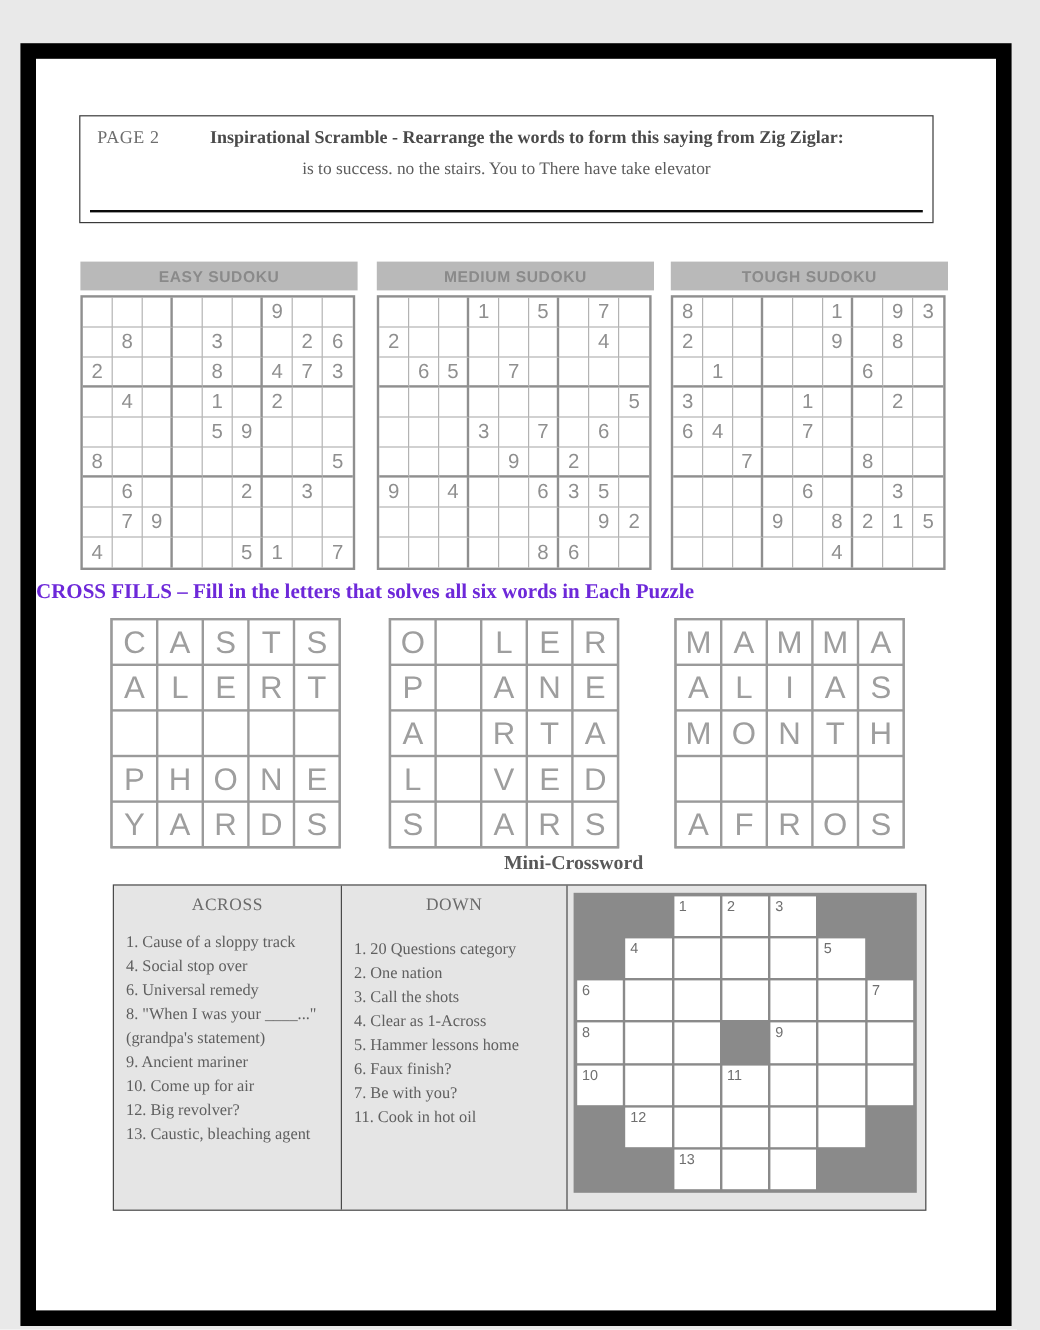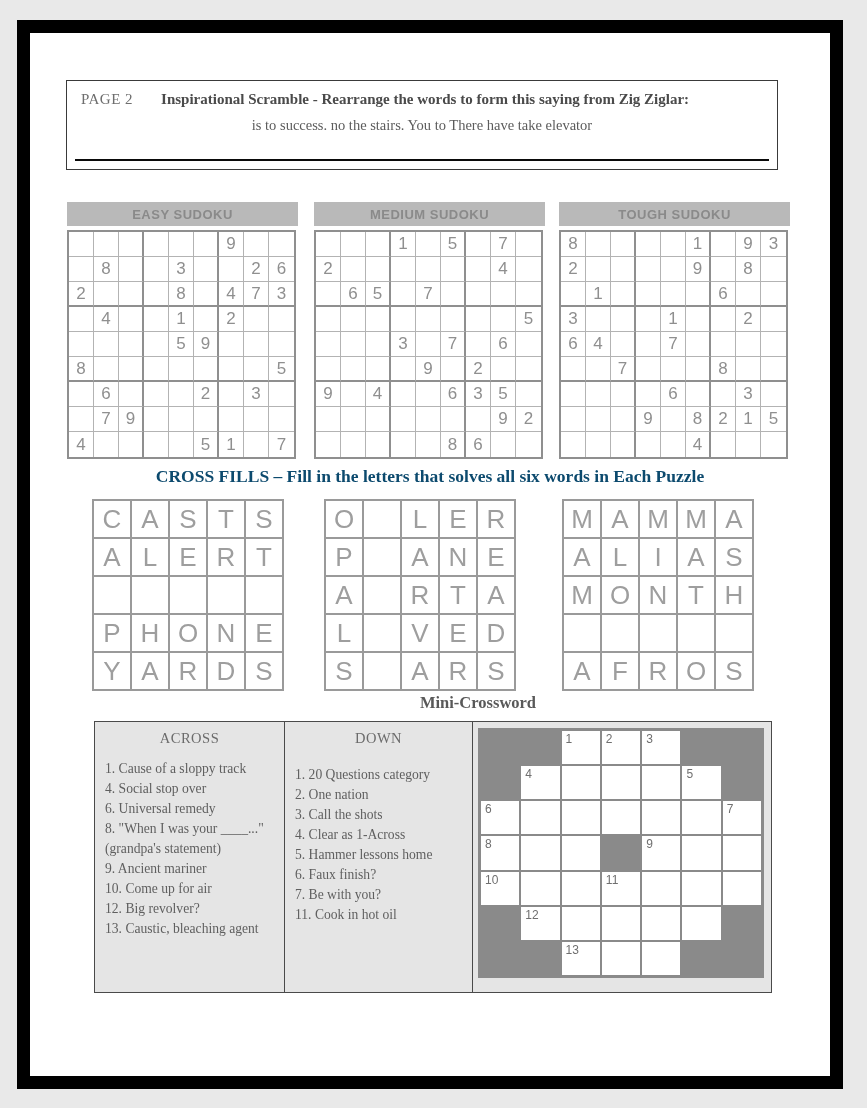--- a/index.html
+++ b/index.html
@@ -3,33 +3,33 @@
 <meta charset="utf-8">
 <style>
   html,body{margin:0;padding:0;}
   body{
     width:867px;height:1108px;position:relative;
     background:#e9e9e9;
     font-family:"Liberation Serif",serif;
     overflow:hidden;
   }
   .frame{
-    position:absolute;left:17px;top:20px;width:826px;height:1069px;
+    position:absolute;left:17px;top:36px;width:826px;height:1069px;
     background:#fff;border:13px solid #000;box-sizing:border-box;
   }
   .inner{position:absolute;left:0;top:0;width:800px;height:1043px;}
 
   
   .hdrbox{
     position:absolute;left:36px;top:47px;width:712px;height:90px;
     border:1px solid #3a3a3a;box-sizing:border-box;background:#fff;
   }
   .hdr-line1{display:flex;align-items:baseline;margin:10px 0 0 14px;}
   .pagelabel{font-size:15px;color:#6e6e6e;letter-spacing:.5px;}
-  .hdrtitle{font-size:15px;font-weight:bold;color:#4a4a4a;margin-left:28px;}
+  .hdrtitle{font-size:15px;font-weight:bold;color:#4a4a4a;margin-left:42px;}
   .scramble{margin-top:9px;text-align:center;font-size:14.5px;color:#5c5c5c;}
   .hdr-rule{position:absolute;left:8px;right:8px;bottom:8px;height:2px;background:#0a0a0a;}
 
   
   .band{
     position:absolute;top:169px;width:231px;height:24px;background:#b9b9b9;
     display:flex;align-items:center;justify-content:center;
     font-family:"Liberation Sans",sans-serif;font-weight:bold;font-size:13px;
     color:#8a8a8a;letter-spacing:.5px;
   }
@@ -45,22 +45,22 @@
     display:flex;align-items:center;justify-content:center;box-sizing:border-box;
     font-family:"Liberation Sans",sans-serif;font-size:17px;color:#8f8f8f;
   }
   .scell.br{border-right:2px solid #8f8f8f}
   .scell.bb{border-bottom:2px solid #8f8f8f}
   .scell.nr{border-right:none}
   .scell.nb{border-bottom:none}
 
   
   .cfheading{
-    position:absolute;top:433px;left:0;width:100%;text-align:center;
-    font-weight:bold;font-size:17.5px;color:#0c4a6e;
+    position:absolute;top:433px;left:0;width:100%;
+    font-weight:bold;font-size:17.5px;color:#6d28d9;
   }
   .cf{
     position:absolute;top:466px;display:grid;
     grid-template-columns:repeat(5,36px);grid-auto-rows:36px;
     gap:2px;background:#9a9a9a;border:2px solid #9a9a9a;
   }
   .cf.c1{left:62px}.cf.c2{left:294px}.cf.c3{left:532px}
   .cfcell{
     background:#fff;display:flex;align-items:center;justify-content:center;
     font-family:"Liberation Sans",sans-serif;font-size:26px;color:#9e9e9e;

